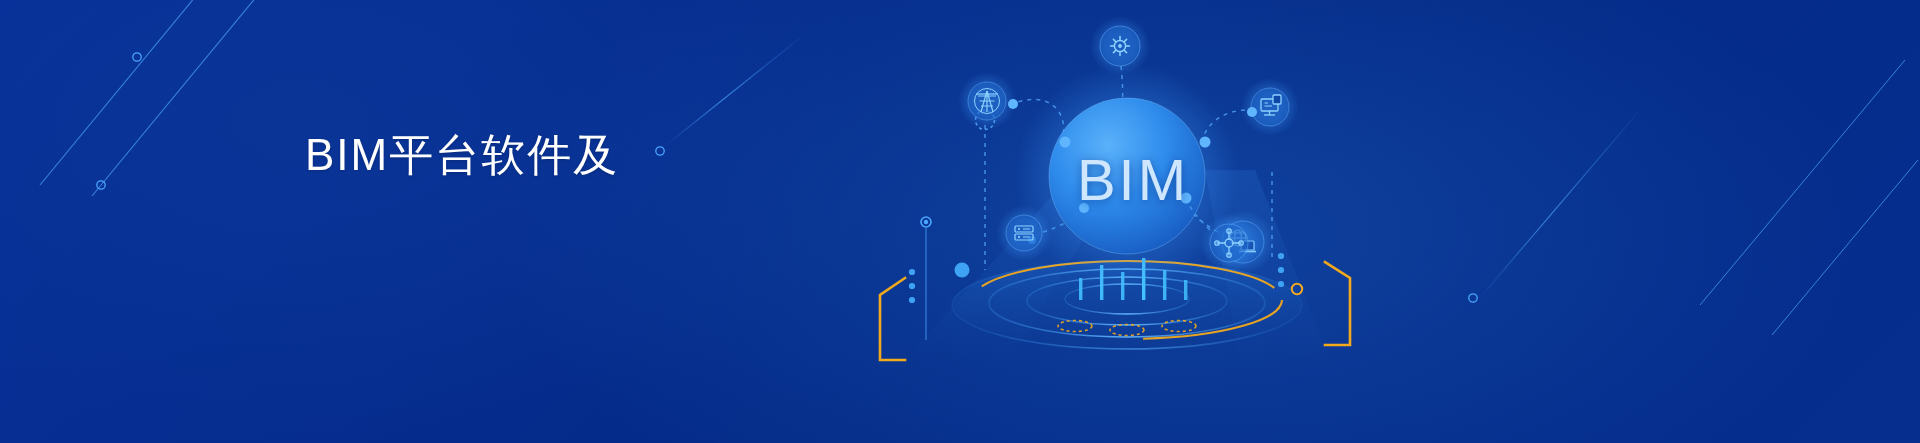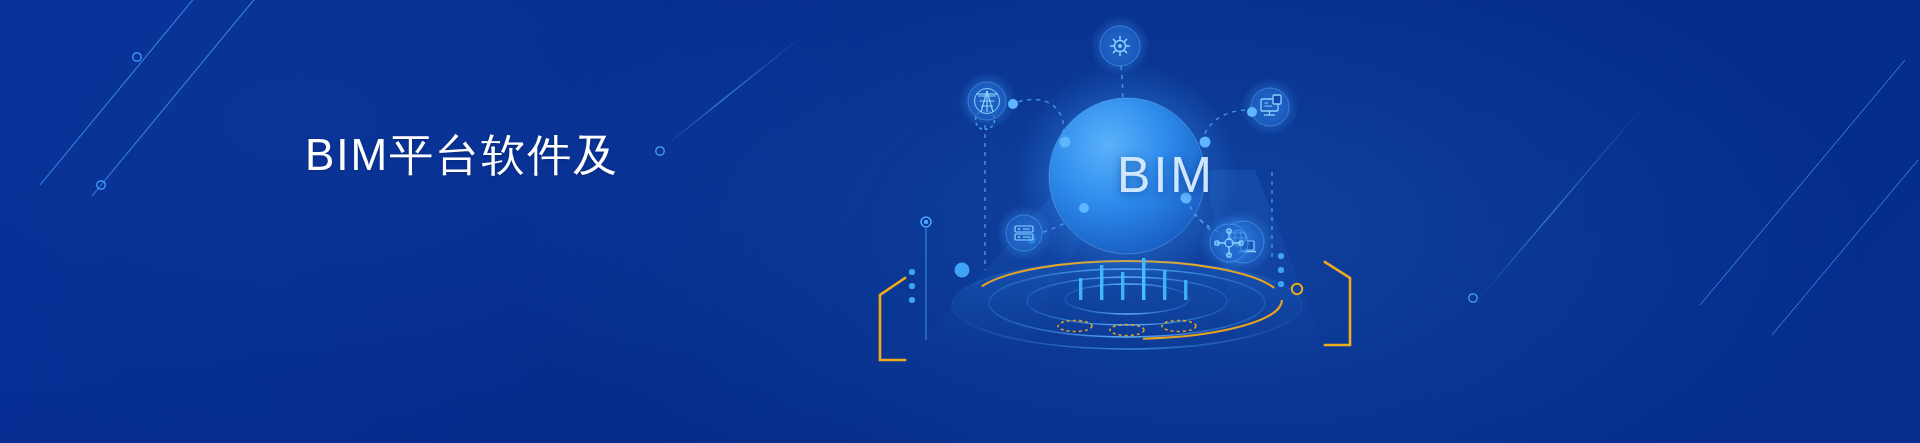--- a/index.html
+++ b/index.html
@@ -31,22 +31,22 @@
     letter-spacing:2px;
     line-height:74px;
     white-space:nowrap;
     text-shadow:0 1px 3px rgba(0,0,0,.18);
   }
   #headline .hl-line { display:block; }
   .bim-label {
     position:absolute;
     left:1051px; top:146px;
     width:164px;
-    text-align:right;
-    font-size:50px;
+    text-align:center;
+    font-size:58px;
     font-weight:400;
     letter-spacing:3px;
     color:#cfe6ff;
     text-shadow:0 2px 10px rgba(0,40,120,.55);
     pointer-events:none;
   }
 </style>
 </head>
 <body>
 

